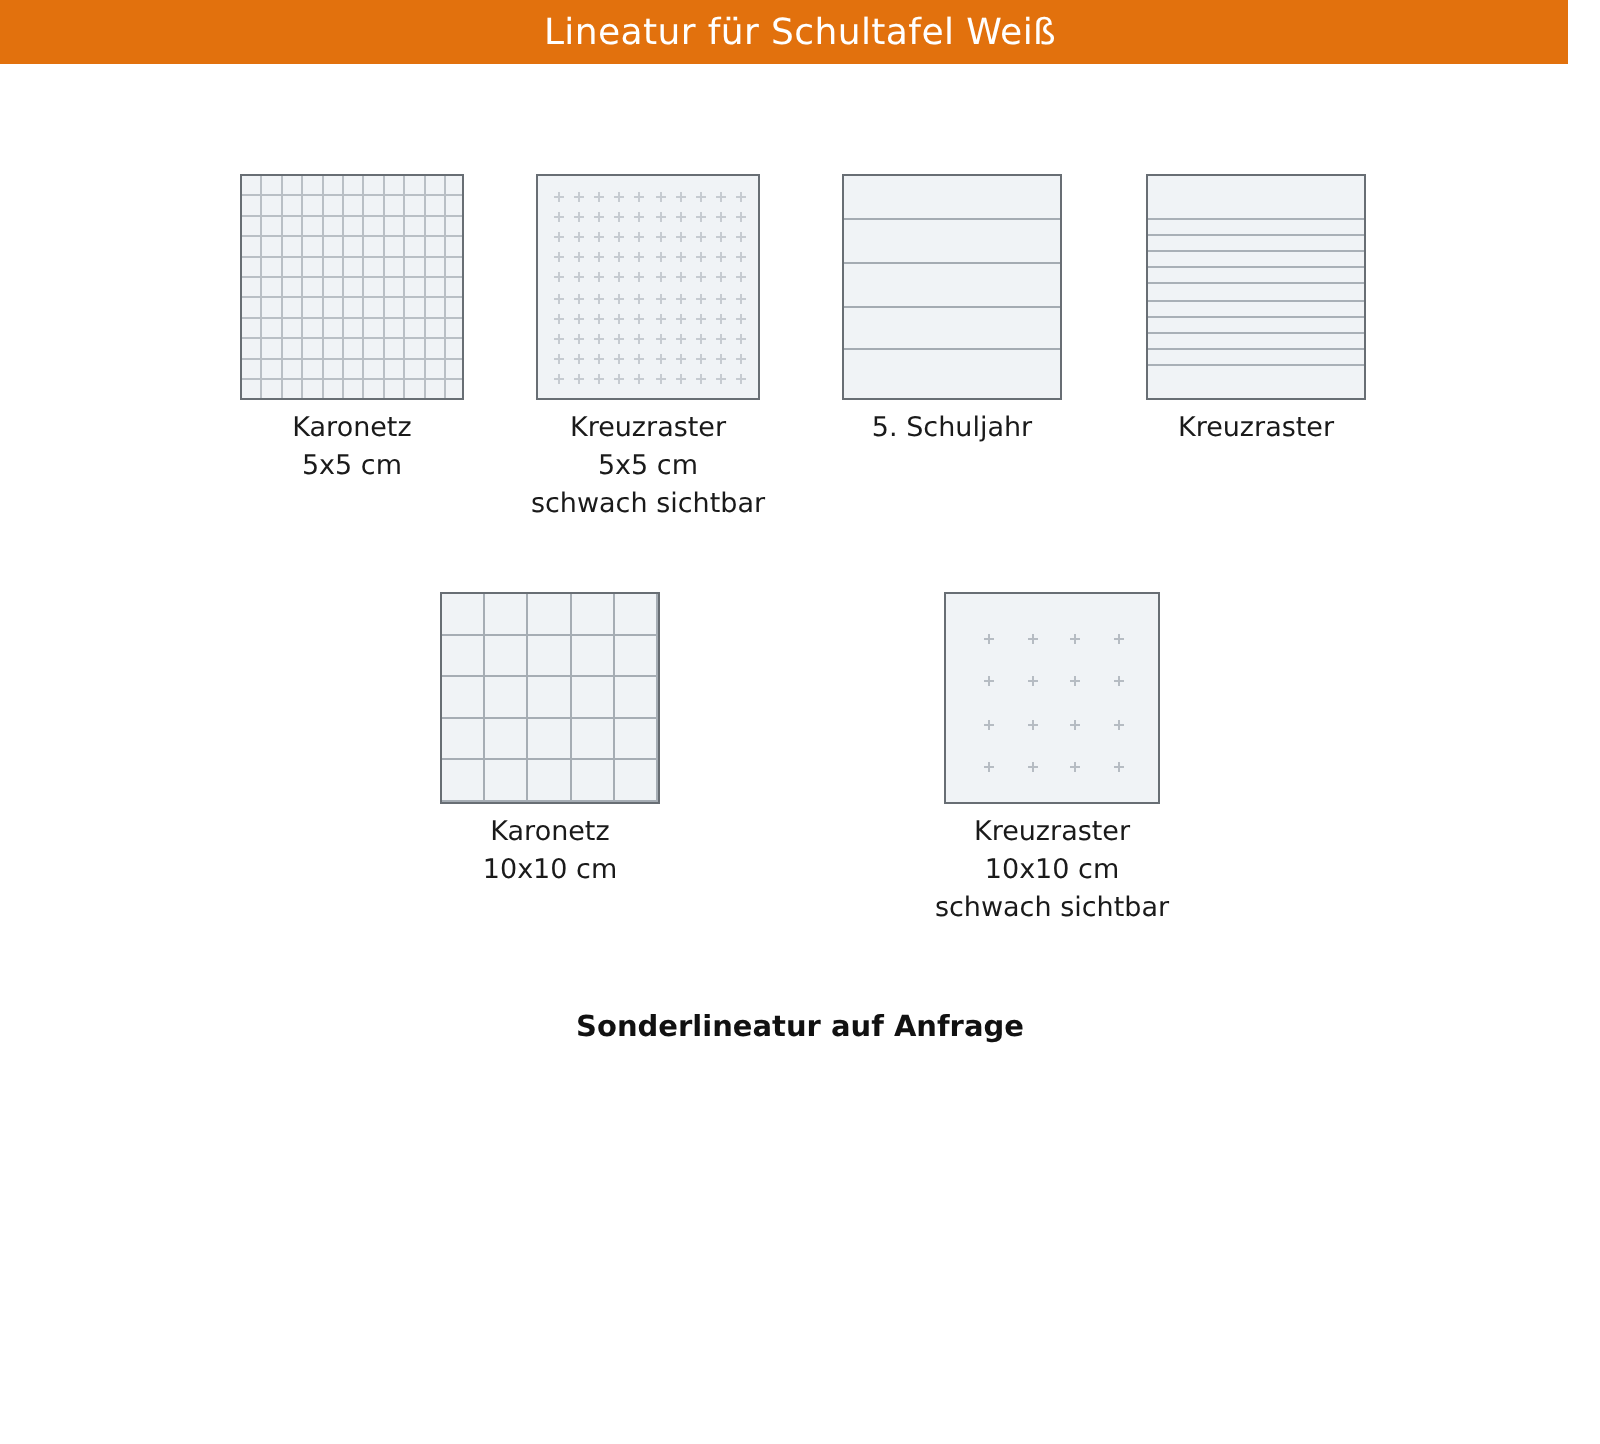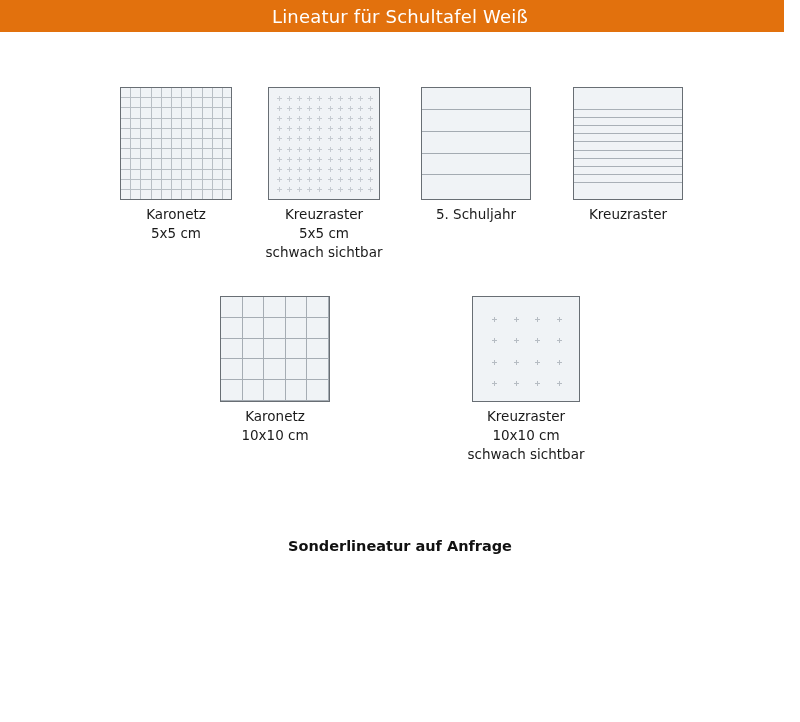--- a/index.html
+++ b/index.html
@@ -62,21 +62,21 @@
     background:var(--cross-color);
   }
   .cross::after {
     content:""; position:absolute; top:0; bottom:0; left:2px; width:1px;
     background:var(--cross-color);
   }
   .fig-label { margin-top:5px; text-align:center; }
   .fig-label div { font-size:13.5px; line-height:19px; color:#1a1a1a; }
   .footer-note {
     position:absolute; left:0; top:506px; width:800px; text-align:center;
-    font-size:14.5px; font-weight:bold; color:#111111;margin-top:32px;
+    font-size:14.5px; font-weight:bold; color:#111111;
   }
   
   .f1 { left:86px;  top:87px; }
   .f2 { left:234px; top:87px; }
   .f3 { left:386px; top:87px; }
   .f4 { left:538px; top:87px; }
   .f5 { left:185px; top:296px; }
   .f6 { left:436px; top:296px; }
 </style>
 </head>

